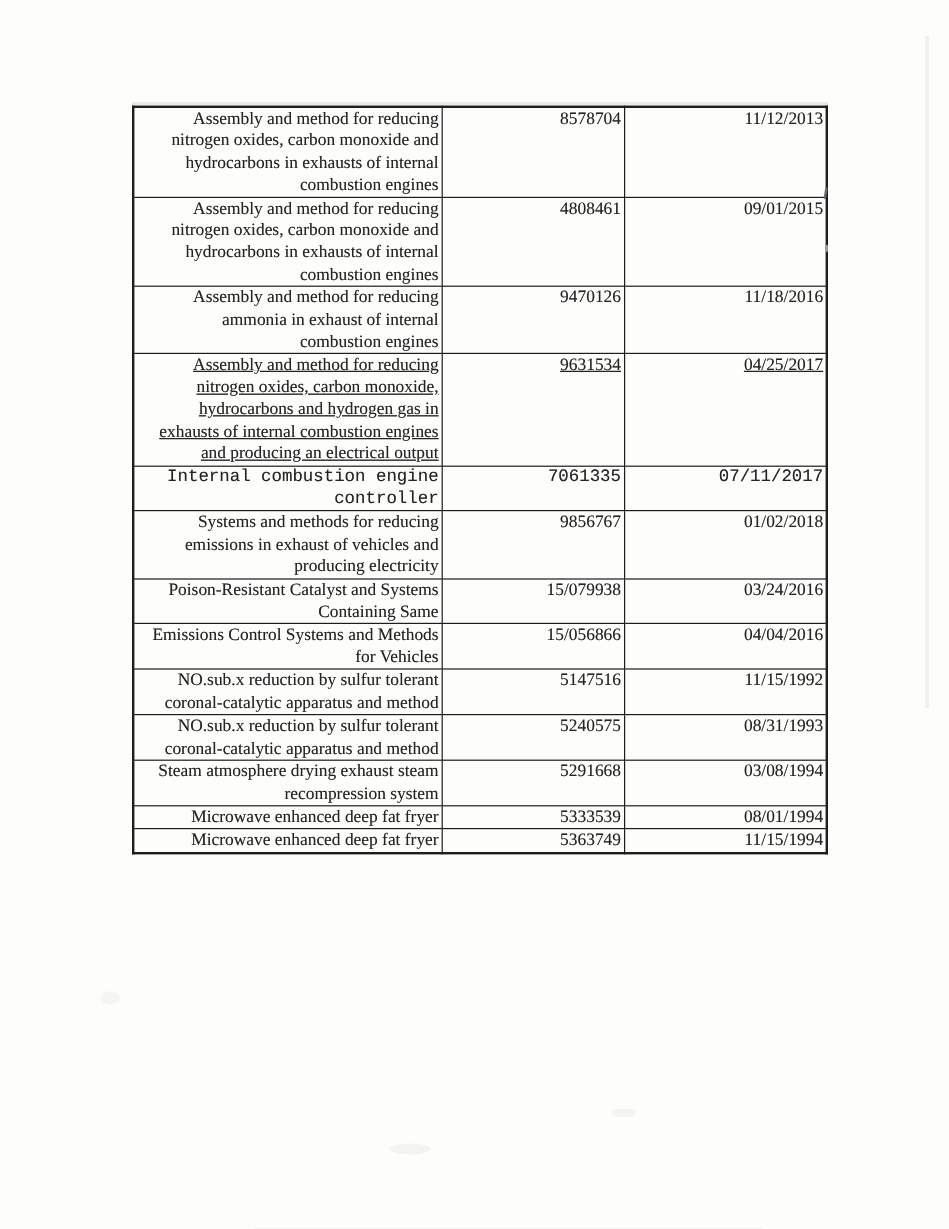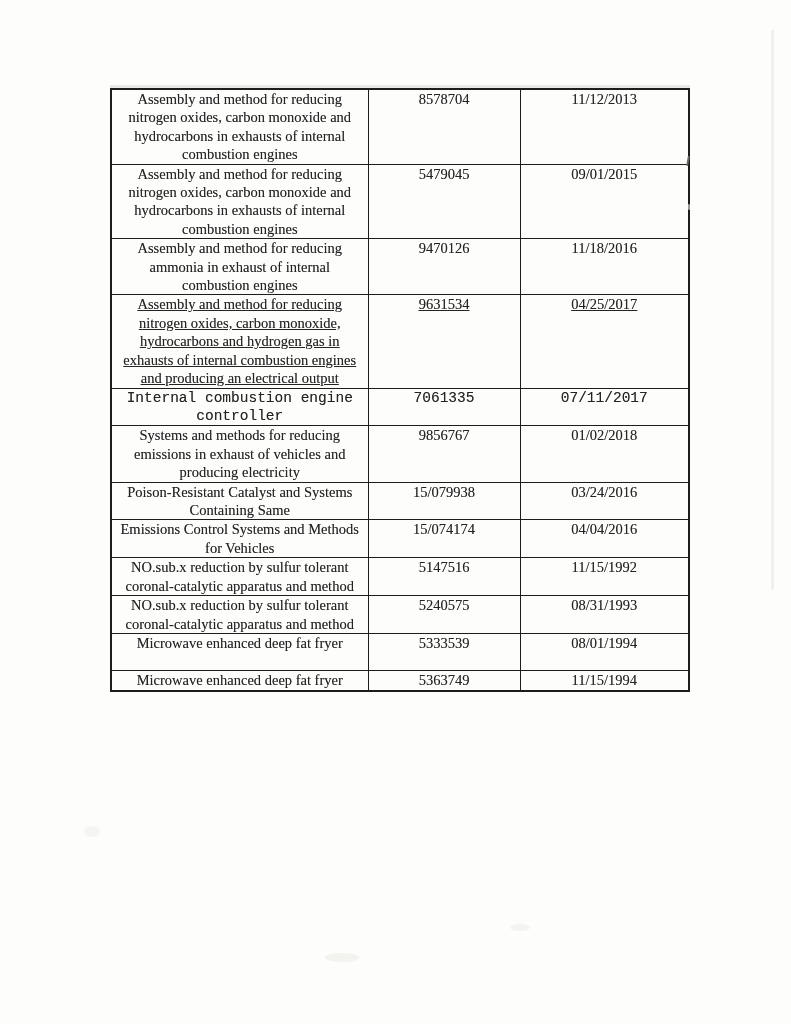--- a/index.html
+++ b/index.html
@@ -36,21 +36,21 @@
     box-shadow: 0 -3px 0 rgba(60,60,60,0.10);
   }
   table.patents, table.patents td {
     border: 1.8px solid #1d1d1d;
   }
   table.patents {
     border-width: 2.4px;
   }
   table.patents td {
     vertical-align: top;
-    text-align: center;
+    text-align: right;
     padding: 0 2px 0 2px;
     font-size: 14.5px;
     line-height: 18.4px;
     text-shadow: 0 0 0.4px rgba(50,50,50,0.45);
     overflow: hidden;
   }
   col.col-title  { width: 257px; }
   col.col-number { width: 152px; }
   col.col-date   { width: 169px; }
 
@@ -121,21 +121,21 @@
       <col class="col-date">
     </colgroup>
     <tbody>
         <tr>
     <td>Assembly and method for reducing nitrogen oxides, carbon monoxide and hydrocarbons in exhausts of internal combustion engines</td>
     <td>8578704</td>
     <td>11/12/2013</td>
   </tr>
         <tr>
     <td>Assembly and method for reducing nitrogen oxides, carbon monoxide and hydrocarbons in exhausts of internal combustion engines</td>
-    <td>5479045</td>
+    <td>4808461</td>
     <td>09/01/2015</td>
   </tr>
         <tr>
     <td>Assembly and method for reducing ammonia in exhaust of internal combustion engines</td>
     <td>9470126</td>
     <td>11/18/2016</td>
   </tr>
         <tr>
     <td>Assembly and method for reducing nitrogen oxides, carbon monoxide, hydrocarbons and hydrogen gas in exhausts of internal combustion engines and producing an electrical output</td>
     <td>9631534</td>
@@ -151,32 +151,37 @@
     <td>9856767</td>
     <td>01/02/2018</td>
   </tr>
         <tr>
     <td>Poison-Resistant Catalyst and Systems Containing Same</td>
     <td>15/079938</td>
     <td>03/24/2016</td>
   </tr>
         <tr>
     <td>Emissions Control Systems and Methods for Vehicles</td>
-    <td>15/074174</td>
+    <td>15/056866</td>
     <td>04/04/2016</td>
   </tr>
         <tr>
     <td>NO.sub.x reduction by sulfur tolerant coronal-catalytic apparatus and method</td>
     <td>5147516</td>
     <td>11/15/1992</td>
   </tr>
         <tr>
     <td>NO.sub.x reduction by sulfur tolerant coronal-catalytic apparatus and method</td>
     <td>5240575</td>
     <td>08/31/1993</td>
+  </tr>
+        <tr>
+    <td>Steam atmosphere drying exhaust steam recompression system</td>
+    <td>5291668</td>
+    <td>03/08/1994</td>
   </tr>
         <tr>
     <td>Microwave enhanced deep fat fryer</td>
     <td>5333539</td>
     <td>08/01/1994</td>
   </tr>
         <tr>
     <td>Microwave enhanced deep fat fryer</td>
     <td>5363749</td>
     <td>11/15/1994</td>

